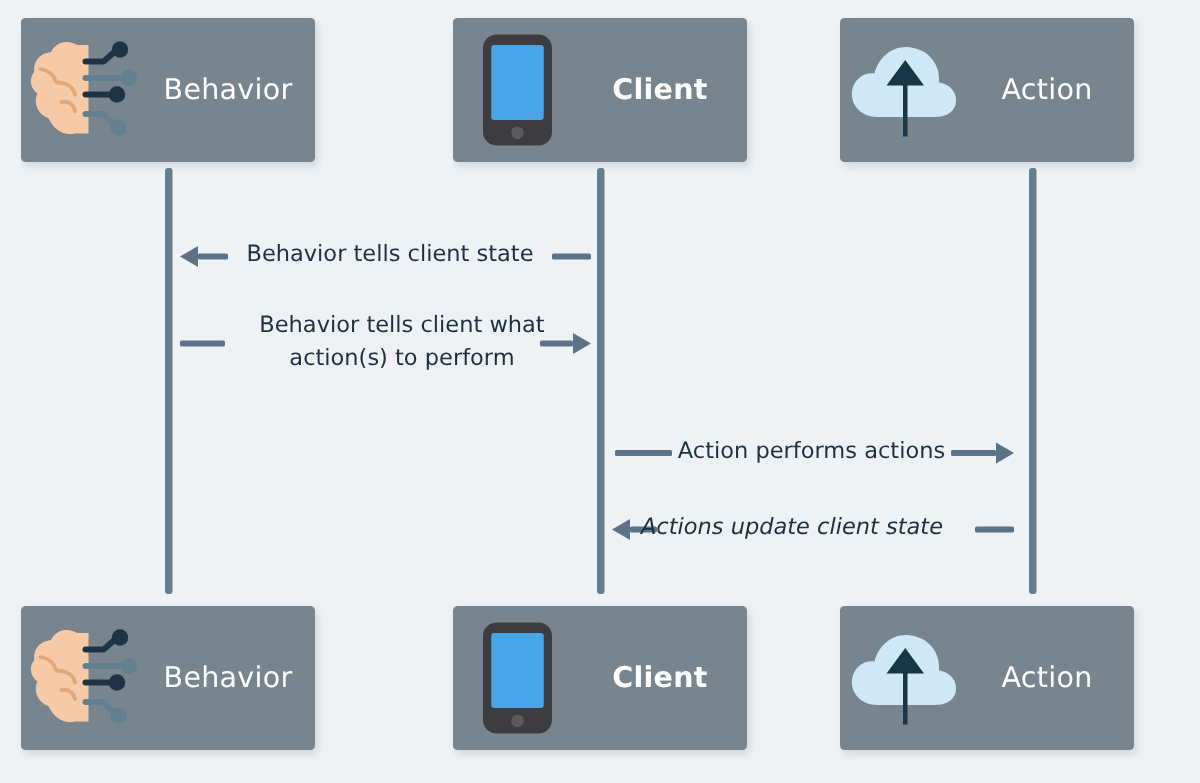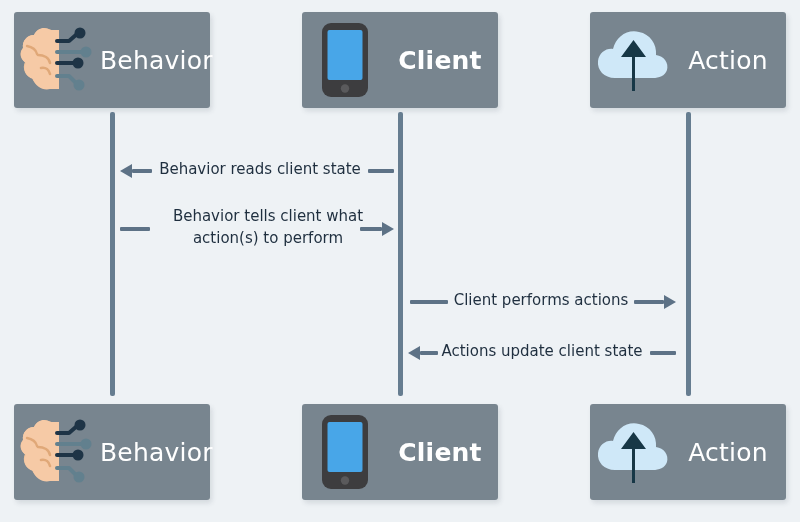--- a/index.html
+++ b/index.html
@@ -37,30 +37,30 @@
     width: 86px;
     height: 96px;
     flex: 0 0 86px;
     display: flex;
     align-items: center;
     justify-content: center;
   }
   .participant .pname {
     flex: 1 1 auto;
     color: #ffffff;
-    font-size: 25px;
+    font-size: 19px;
     letter-spacing: 0.2px;
     text-align: center;
     padding-right: 6px;
     white-space: nowrap;
   }
 
   .p-col0 { left: 14px; }
   .p-col1 { left: 302px; font-weight: bold; }
-  .p-col2 { left: 590px; }
+  .p-col2 { left: 560px; }
   .row-top { top: 12px; }
   .row-bot { top: 404px; }
 
   
   .lifeline {
     position: absolute;
     width: 5px;
     top: 112px;
     height: 284px;
     background: #667d90;
@@ -158,43 +158,43 @@
     <span class="pname">Action</span>
   </div>
 
   <div class="lifeline ll0"></div>
   <div class="lifeline ll1"></div>
   <div class="lifeline ll2"></div>
 
   <div class="message" style="left:0; top:169px;">
     <div class="msg-head head-left" style="left:120px;"></div>
     <div class="msg-line" style="left:132px; width:20px;"></div>
-    <div class="msg-label" style="left:152px; width:216px;">Behavior reads client state</div>
+    <div class="msg-label" style="left:152px; width:216px;">Behavior tells client state</div>
     <div class="msg-line" style="left:368px; width:26px;"></div>
   </div>
 
   <div class="message" style="left:0; top:227px;">
     <div class="msg-line" style="left:120px; width:30px;"></div>
     <div class="msg-label" style="left:163px; width:210px;">Behavior tells client what
 action(s) to perform</div>
     <div class="msg-line" style="left:360px; width:22px;"></div>
     <div class="msg-head head-right" style="left:382px;"></div>
   </div>
 
   <div class="message" style="left:0; top:300px;">
     <div class="msg-line" style="left:410px; width:38px;"></div>
-    <div class="msg-label" style="left:448px; width:186px;">Client performs actions</div>
+    <div class="msg-label" style="left:448px; width:186px;">Action performs actions</div>
     <div class="msg-line" style="left:634px; width:30px;"></div>
     <div class="msg-head head-right" style="left:664px;"></div>
   </div>
 
   <div class="message" style="left:0; top:351px;">
     <div class="msg-head head-left" style="left:408px;"></div>
     <div class="msg-line" style="left:420px; width:18px;"></div>
-    <div class="msg-label" style="left:436px; width:212px;">Actions update client state</div>
+    <div class="msg-label" style="left:422px; width:212px;font-style:italic;">Actions update client state</div>
     <div class="msg-line" style="left:650px; width:26px;"></div>
   </div>
 
   <div class="participant p-col0 row-bot">
     <span class="pic">
       <svg width="76" height="70" viewBox="0 0 76 70" aria-hidden="true">
         <path d="M34 6 C27 1 18 3 15 10 C8 10 3 16 4 23 C0 27 1 34 6 37
                  C3 43 6 51 13 53 C16 61 26 65 33 60 L34 60 Z" fill="#f2c39b"></path>
         <path d="M31 5 L40 5 L40 64 L31 64 C24 66 16 61 14 54
                  C7 52 3 44 7 38 C2 35 0 28 4 23 C3 16 8 10 15 10 C18 3 26 1 31 5 Z" fill="#f6caa6"></path>

